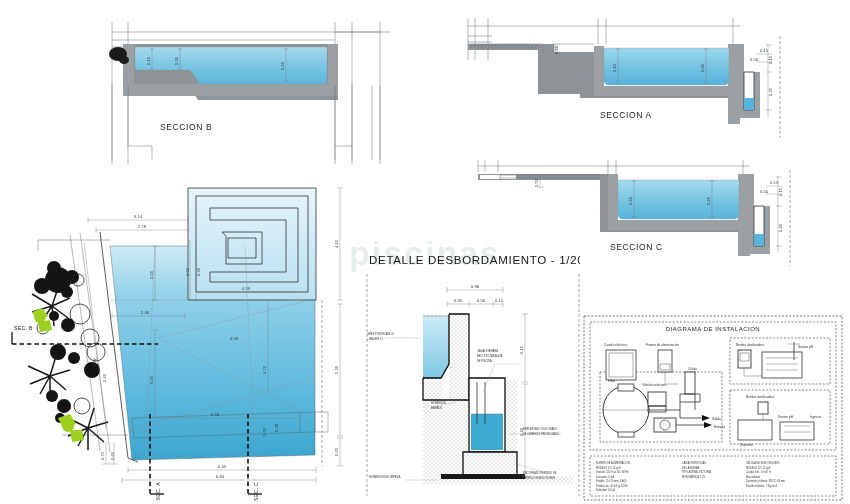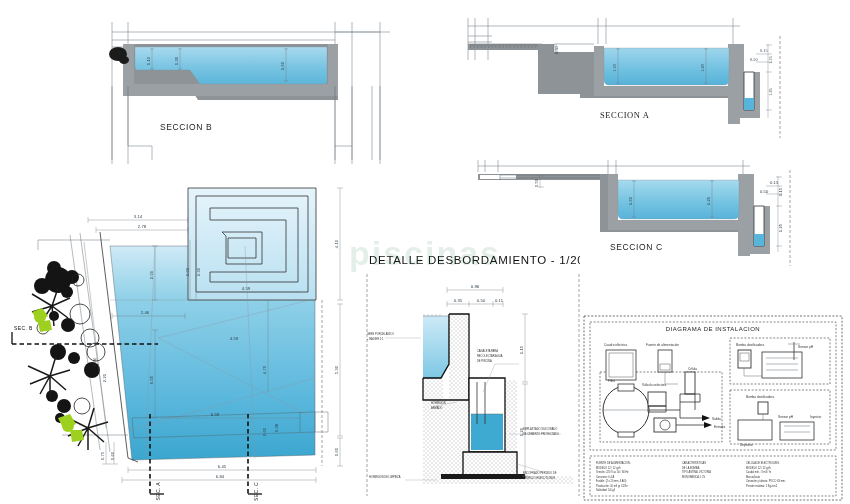--- a/index.html
+++ b/index.html
@@ -80,21 +80,21 @@
 
       <path class="thin" d="M22 72 L22 146 M38 72 L38 132 M38 132 L62 132 M62 132 L62 146"></path>
       <path class="thin" d="M245 72 L245 146 M262 72 L262 132 M245 132 L262 132"></path>
       <path class="thin" d="M282 72 L282 146 M290 72 L290 146"></path>
       <path class="thin" d="M262 132 L262 146"></path>
 
       <text class="ttl" x="70" y="116">SECCION B</text>
     </svg>
   </div>
 
-  <div class="abs" style="left:450px;top:14px;font-family:Liberation Serif, serif;">
+  <div class="abs" style="left:450px;top:14px;">
     <svg width="340" height="140" viewBox="0 0 340 140">
       <path class="thin" d="M18 4 L18 46 M25 4 L25 46 M38 4 L38 46"></path>
       <path class="thin" d="M18 12 L290 12"></path>
       <path class="thin" d="M148 4 L148 30 M156 4 L156 30"></path>
       <path class="thin" d="M283 4 L283 110"></path>
       <path class="thin" d="M18 22 L42 22 M18 28 L42 28 M18 30 L92 30"></path>
 
       <path class="concrete" d="M18 30 L92 30 L92 36 L18 36 Z"></path>
       <path class="thin" d="M20 31 L90 31"></path>
       <path stroke="#444" stroke-width=".4" stroke-dasharray="1.4 2.2" fill="none" d="M20 33 L90 33"></path>

